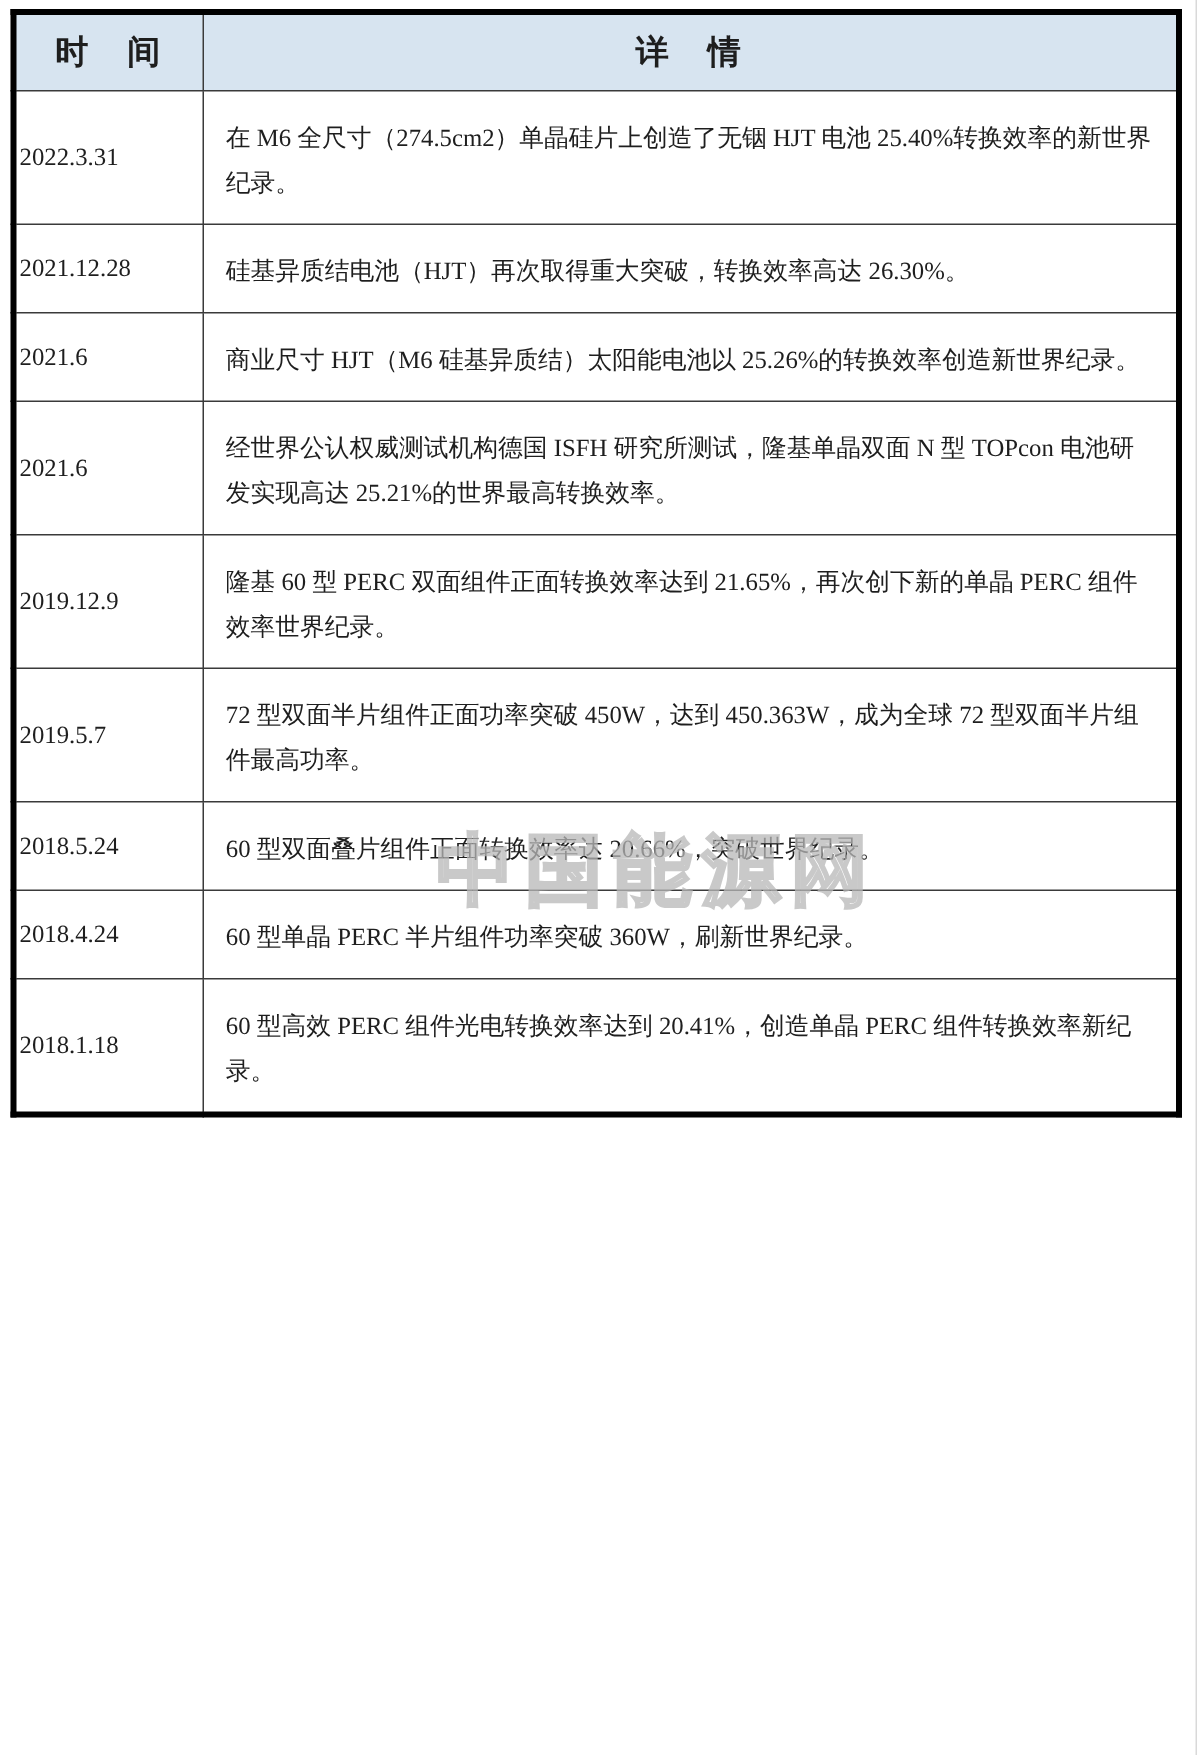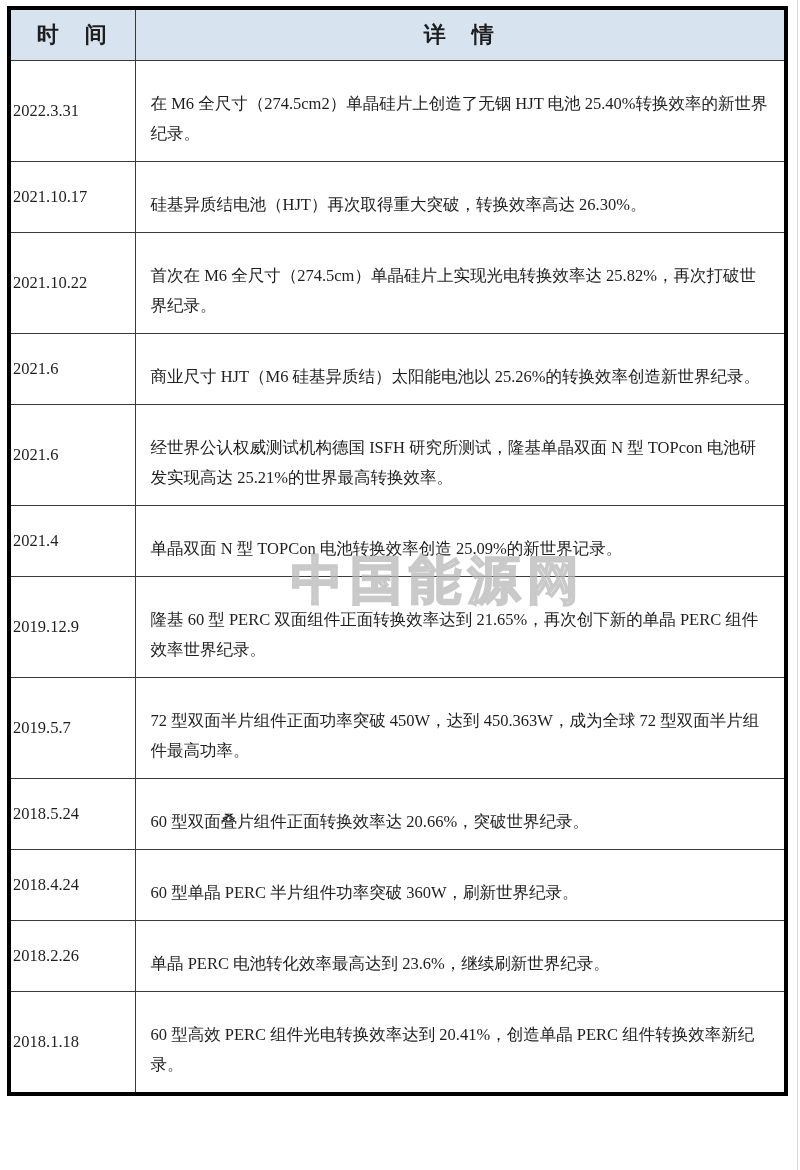--- a/index.html
+++ b/index.html
@@ -44,21 +44,21 @@
     vertical-align:middle;
     font-size:16.5px;
   }
   td.col-time{
     text-align:left;
     height:57px;
     padding:4px 2px;
   }
   td.col-detail{
     text-align:left;
-    padding:28px 14px 12px 15px;
+    padding:16px 14px 12px 15px;
     line-height:30px;
   }
   .watermark{
     position:absolute;
     left:291px;top:546px;
     font-family:"Liberation Sans","DejaVu Sans",sans-serif;
     font-size:52px;
     letter-spacing:7px;
     font-weight:bold;
     color:rgba(255,255,255,0.05);
@@ -80,60 +80,48 @@
         <th class="col-time">时　间</th>
         <th class="col-detail">详　情</th>
       </tr>
     </thead>
     <tbody id="rows">
         <tr>
           <td class="col-time">2022.3.31</td>
           <td class="col-detail">在 M6 全尺寸（274.5cm2）单晶硅片上创造了无铟 HJT 电池 25.40%转换效率的新世界纪录。</td>
         </tr>
         <tr>
-          <td class="col-time">2021.10.17</td>
+          <td class="col-time">2021.12.28</td>
           <td class="col-detail">硅基异质结电池（HJT）再次取得重大突破，转换效率高达 26.30%。</td>
-        </tr>
-        <tr>
-          <td class="col-time">2021.10.22</td>
-          <td class="col-detail">首次在 M6 全尺寸（274.5cm）单晶硅片上实现光电转换效率达 25.82%，再次打破世界纪录。</td>
         </tr>
         <tr>
           <td class="col-time">2021.6</td>
           <td class="col-detail">商业尺寸 HJT（M6 硅基异质结）太阳能电池以 25.26%的转换效率创造新世界纪录。</td>
         </tr>
         <tr>
           <td class="col-time">2021.6</td>
           <td class="col-detail">经世界公认权威测试机构德国 ISFH 研究所测试，隆基单晶双面 N 型 TOPcon 电池研发实现高达 25.21%的世界最高转换效率。</td>
-        </tr>
-        <tr>
-          <td class="col-time">2021.4</td>
-          <td class="col-detail">单晶双面 N 型 TOPCon 电池转换效率创造 25.09%的新世界记录。</td>
         </tr>
         <tr>
           <td class="col-time">2019.12.9</td>
           <td class="col-detail">隆基 60 型 PERC 双面组件正面转换效率达到 21.65%，再次创下新的单晶 PERC 组件效率世界纪录。</td>
         </tr>
         <tr>
           <td class="col-time">2019.5.7</td>
           <td class="col-detail">72 型双面半片组件正面功率突破 450W，达到 450.363W，成为全球 72 型双面半片组件最高功率。</td>
         </tr>
         <tr>
           <td class="col-time">2018.5.24</td>
           <td class="col-detail">60 型双面叠片组件正面转换效率达 20.66%，突破世界纪录。</td>
         </tr>
         <tr>
           <td class="col-time">2018.4.24</td>
           <td class="col-detail">60 型单晶 PERC 半片组件功率突破 360W，刷新世界纪录。</td>
         </tr>
         <tr>
-          <td class="col-time">2018.2.26</td>
-          <td class="col-detail">单晶 PERC 电池转化效率最高达到 23.6%，继续刷新世界纪录。</td>
-        </tr>
-        <tr>
           <td class="col-time">2018.1.18</td>
           <td class="col-detail">60 型高效 PERC 组件光电转换效率达到 20.41%，创造单晶 PERC 组件转换效率新纪录。</td>
         </tr>
       </tbody>
   </table>
 
   <div class="watermark">中国能源网</div>
 
 </div>
 

